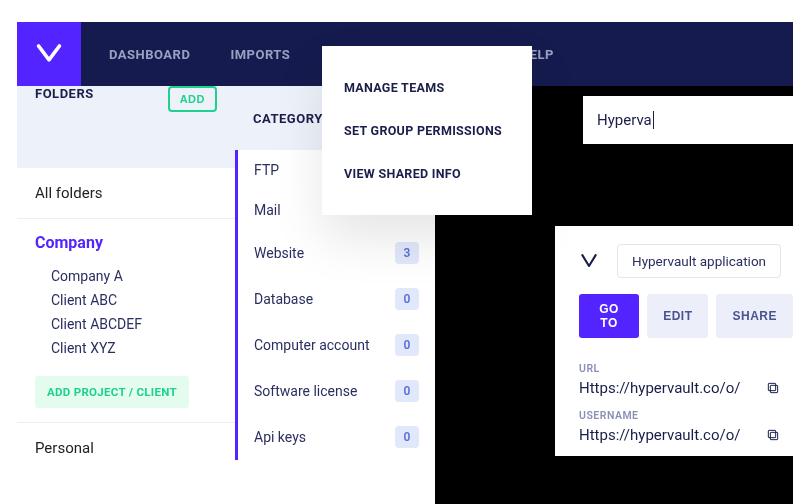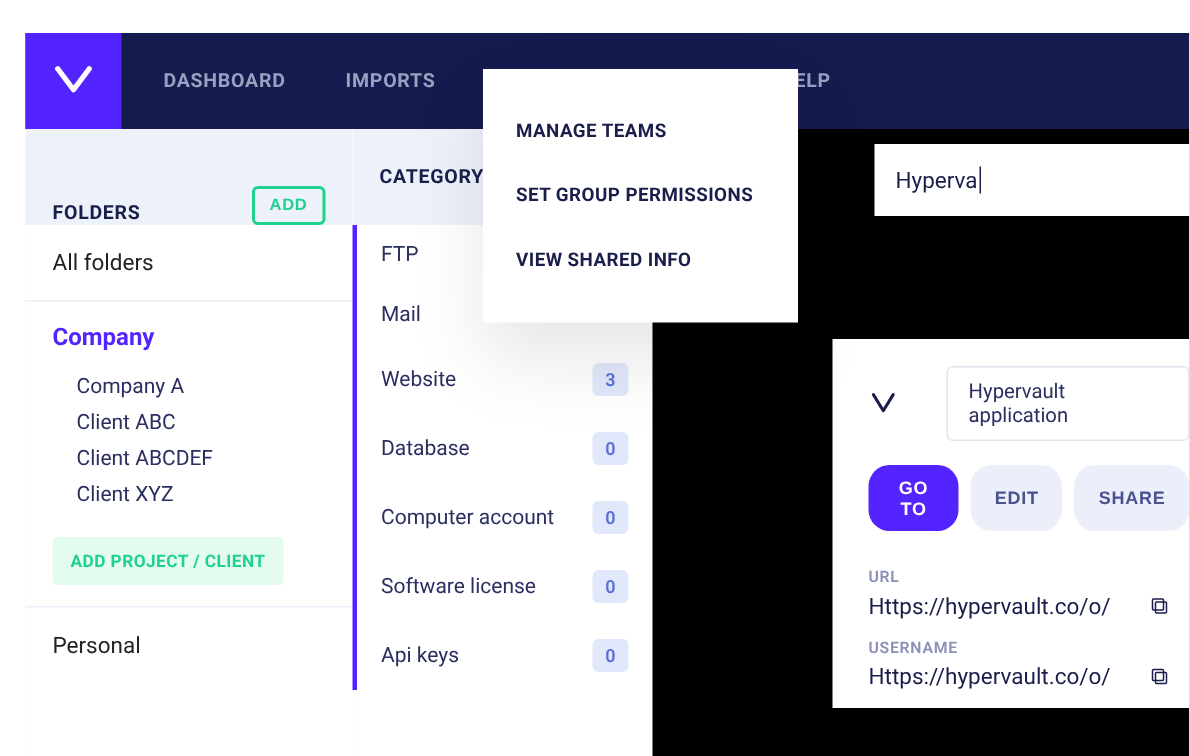--- a/index.html
+++ b/index.html
@@ -74,24 +74,24 @@
     background: #f4f6fc;
   }
   
   .folders-col {
     width: 218px;
     background: #fff;
     display: flex;
     flex-direction: column;
   }
   .folders-header {
-    height: 64px;
+    height: 82px;
     background: #edf1fa;
     display: flex;
-    align-items: flex-end;
+    align-items: flex-start;
     justify-content: space-between;
     padding: 0 18px;
   }
   .folders-header-title {
     font-weight: 700;
     letter-spacing: 0.5px;
     color: #1a1e4a;
     font-size: 13px;
   }
   .add-btn {
@@ -227,21 +227,21 @@
     top: 140px;
     left: 120px;
     right: 0;
     background: #fff;
     padding: 18px 0 0 24px;
     box-shadow: -8px 0 20px rgba(0,0,0,0.02);
   }
   .detail-header {
     display: flex;
     align-items: center;
-    gap: 32px;
+    gap: 18px;
     margin-bottom: 16px;
   }
   .detail-logo {
     width: 20px; height: 20px;
     display: flex; align-items: center; justify-content: center;
   }
   .app-chip {
     border: 1px solid #e2e4f0;
     border-radius: 4px;
     padding: 8px 14px;
@@ -251,21 +251,21 @@
   .action-row {
     display: flex;
     gap: 8px;
     margin-bottom: 24px;
   }
   .btn {
     padding: 8px 16px;
     font-weight: 700;
     font-size: 12px;
     letter-spacing: 0.5px;
-    border-radius: 14px;
+    border-radius: 3px;
     cursor: pointer;
     border: none;
   }
   .btn-primary {
     background: #5324ff;
     color: #fff;
   }
   .btn-secondary {
     background: #eceffa;
     color: #4a5390;

